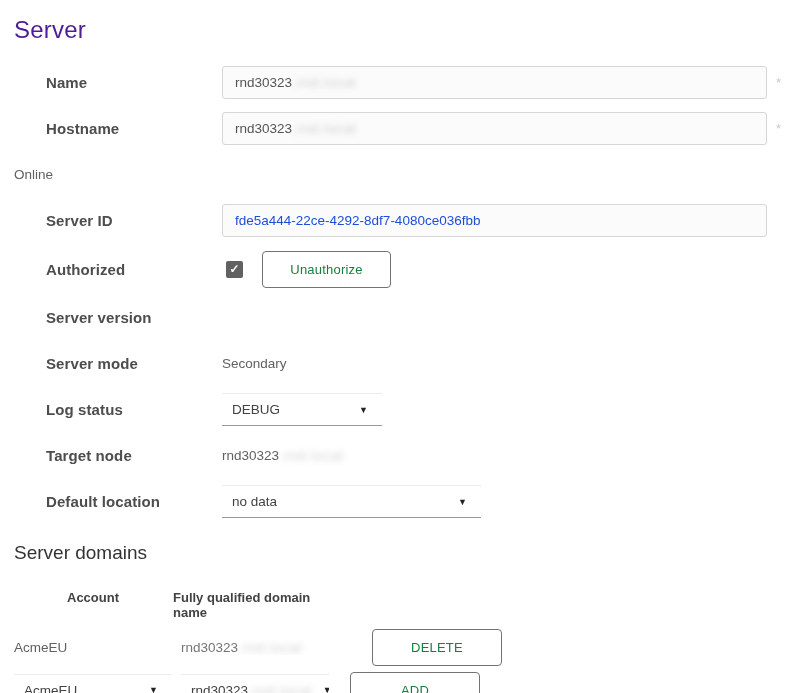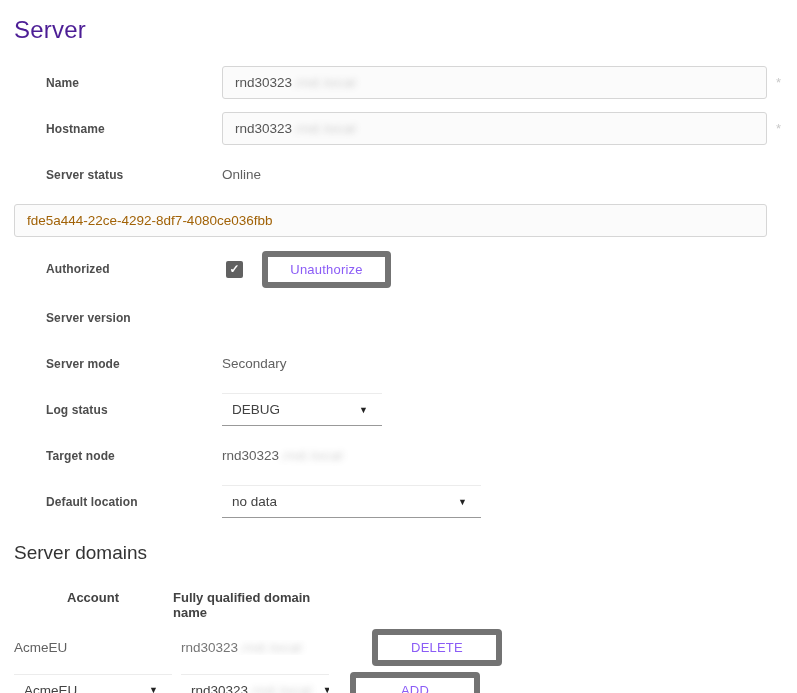--- a/index.html
+++ b/index.html
@@ -14,55 +14,55 @@
 
   h1.page-title {
     font-size: 24px; font-weight: 400; color: #4c1d95;
     margin-bottom: 22px; letter-spacing: .2px;
   }
 
   
   .form-row { display: flex; align-items: center; margin-bottom: 13px; min-height: 33px; }
   .form-label {
     width: 208px; flex: none;
-    font-size: 12px; font-weight: 700; color: #4d4d4d; letter-spacing: .1px; padding-left: 32px;
+    font-size: 15px; font-weight: 700; color: #4d4d4d; letter-spacing: .1px; padding-left: 32px;
   }
   .control { flex: 1; display: flex; align-items: center; }
 
   .text-input {
     flex: 1; height: 33px;
     border: 1px solid #d6d6d6; border-radius: 3px;
     background: #fbfbfb;
     padding: 0 12px;
     font-size: 13.5px; color: #555;
     display: flex; align-items: center;
     white-space: nowrap; overflow: hidden;
   }
-  .text-input.readonly { color: #a16207; }
+  .text-input.readonly { color: #1d4ed8; }
   .redact { filter: blur(3px); opacity: .45; color: #8a8a8a; letter-spacing: 1px; }
 
   .required-marker { width: 14px; flex: none; text-align: right; color: #c9c9c9; font-size: 13px; }
 
   .plain-value { font-size: 13.5px; color: #616161; }
 
   
   .checkbox {
     width: 17px; height: 17px; flex: none;
     background: #616161; border-radius: 2px;
     color: #fff; font-size: 12px; font-weight: 700;
     display: flex; align-items: center; justify-content: center;
     margin-left: 4px; cursor: pointer;
   }
 
   
   .btn-outline {
     height: 37px; min-width: 129px;
     background: #fff;
-    border: 6px solid #737373; border-radius: 4px;
-    color: #8b5cf6; font-size: 13px; font-family: inherit;
+    border: 1px solid #737373; border-radius: 4px;
+    color: #15803d; font-size: 13px; font-family: inherit;
     display: inline-flex; align-items: center; justify-content: center;
     padding: 0 6px; cursor: pointer; letter-spacing: .2px;
   }
   .btn-outline.upper { text-transform: uppercase; width: 130px; }
 
   
   .mselect {
     height: 33px;
     border-bottom: 1px solid #999;
     border-top: 1px solid #ececec;
@@ -116,27 +116,27 @@
     <div class="control">
       <div class="text-input">
         <span>rnd30323</span>
           <span class="redact">.rnd.local</span>
       </div>
       <span class="required-marker">*</span>
     </div>
   </div>
 
   <div class="form-row">
-    <div class="form-label">Server status</div>
     <div class="control">
       <span class="plain-value">Online</span>
     </div>
   </div>
 
   <div class="form-row">
+    <div class="form-label">Server ID</div>
     <div class="control">
       <div class="text-input readonly">
         <span>fde5a444-22ce-4292-8df7-4080ce036fbb</span>
       </div>
       <span class="required-marker"></span>
     </div>
   </div>
 
   <div class="form-row" style="min-height:38px;">
     <div class="form-label">Authorized</div>

